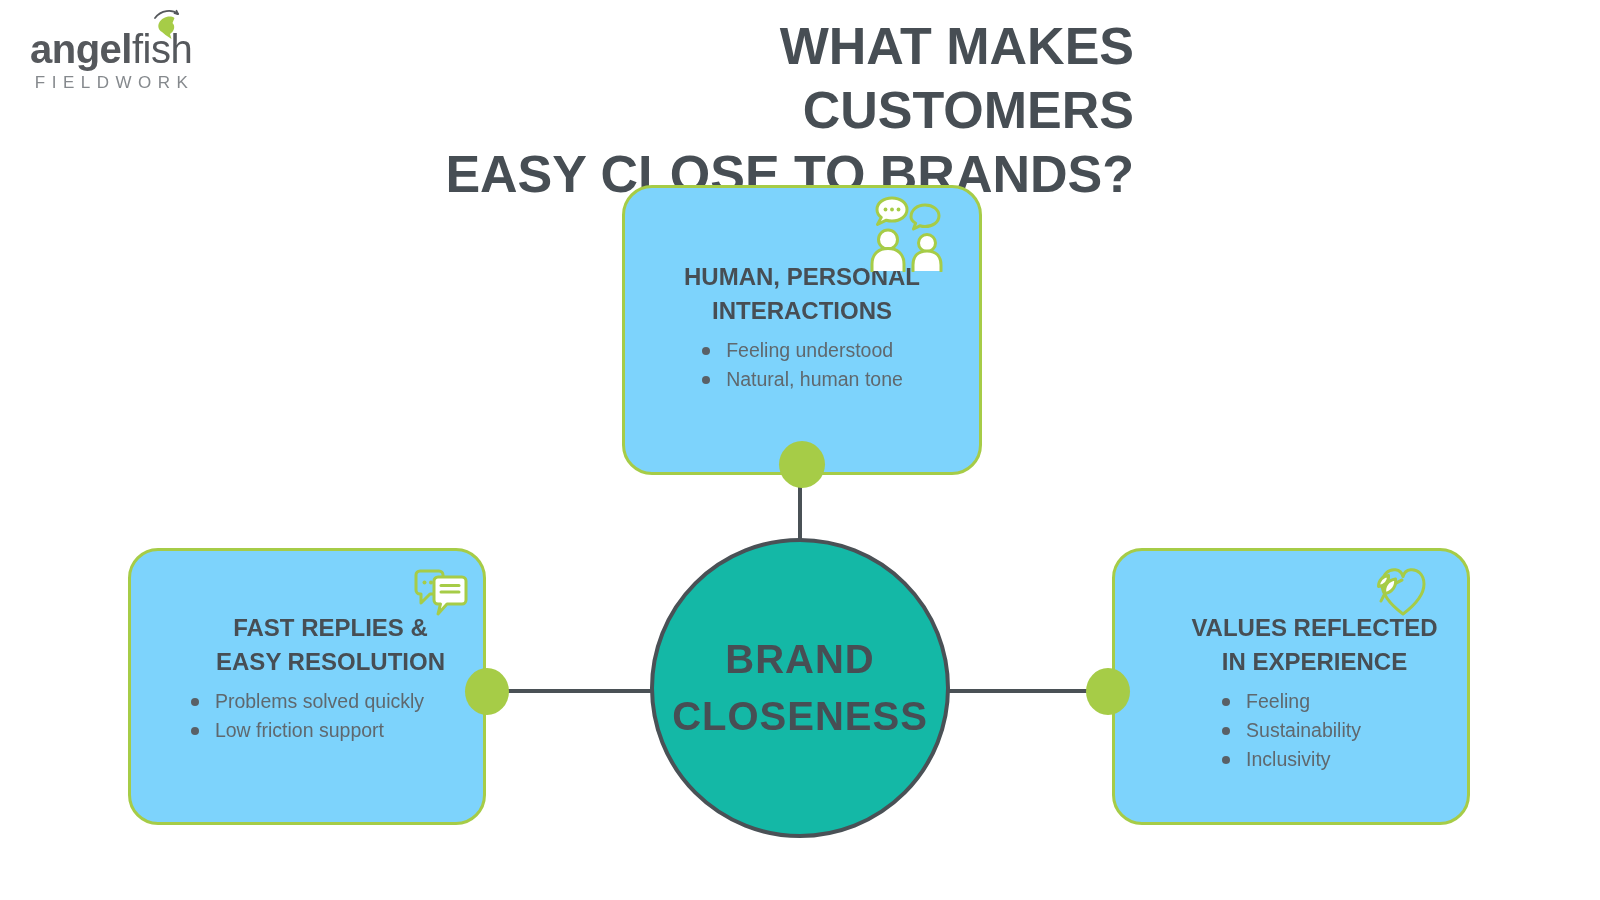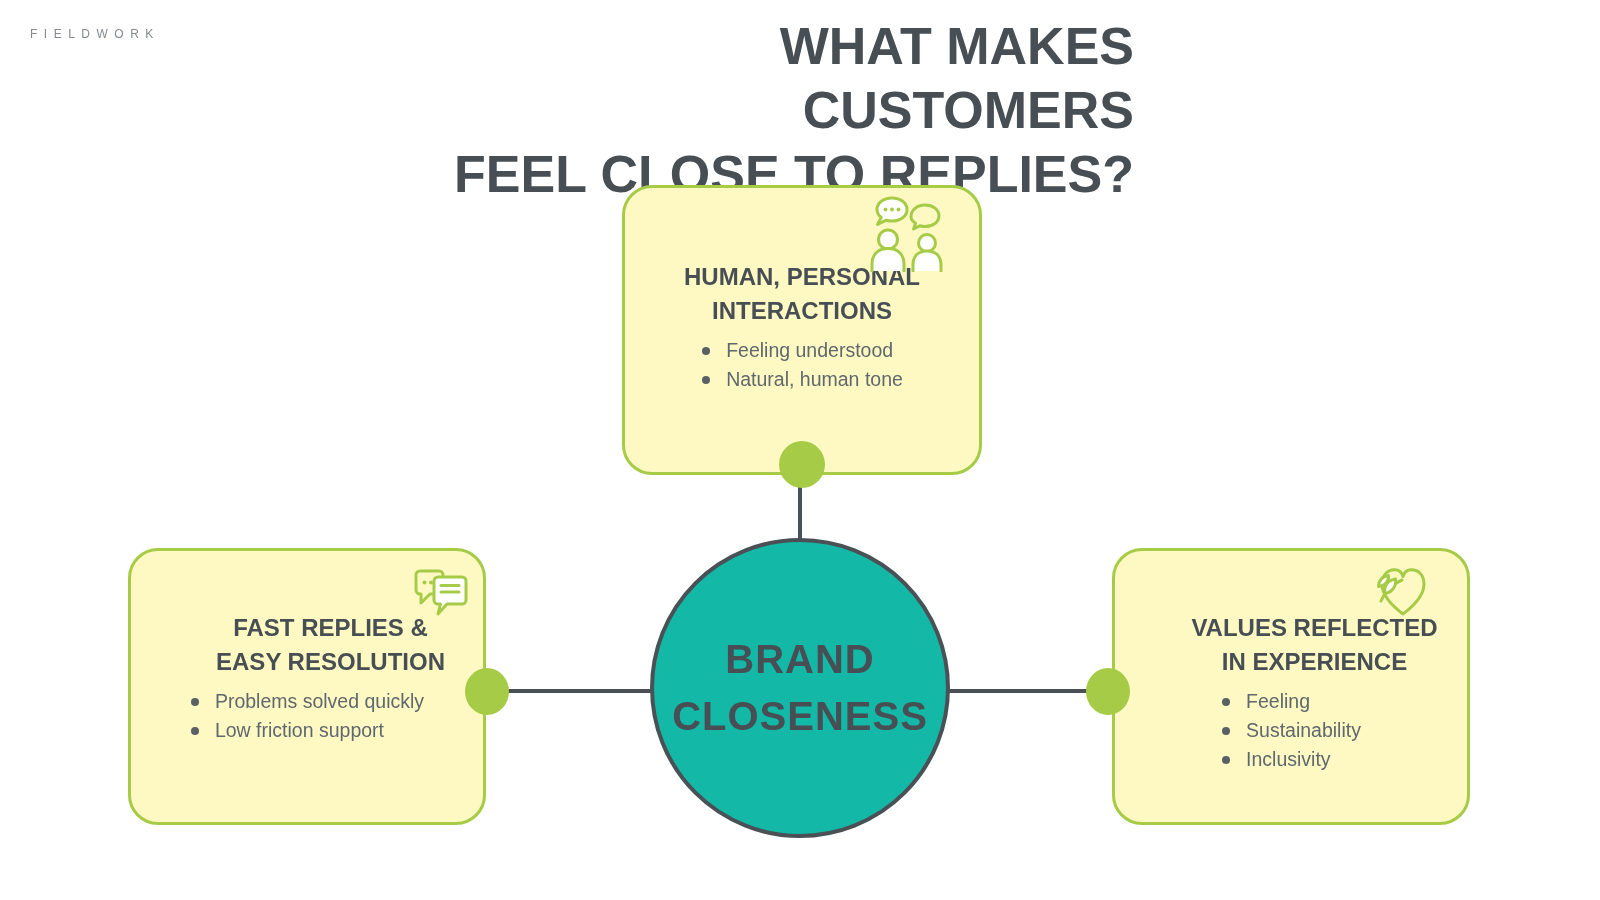--- a/index.html
+++ b/index.html
@@ -17,41 +17,41 @@
     font-family:"Liberation Sans", sans-serif;overflow:hidden;
   }
 
   
   .logo{position:absolute;left:30px;top:26px;}
   .logo-row{position:relative;display:inline-block;white-space:nowrap;
     font-size:40px;color:var(--logo-dark);letter-spacing:-0.5px;line-height:46px;}
   .logo-angel{font-weight:700;}
   .logo-fish{font-weight:400;}
   .logo-mark{position:absolute;left:116px;top:-18px;}
-  .logo-fieldwork{font-size:12px;letter-spacing:6.5px;color:var(--logo-light);
-    text-align:left;margin-top:1px;margin-right:-7px;}
+  .logo-fieldwork{font-size:17px;letter-spacing:6.5px;color:var(--logo-light);
+    text-align:center;margin-top:1px;margin-right:-7px;}
 
   
   .title{position:absolute;left:434px;top:14px;width:700px;text-align:right;
     font-weight:700;font-size:52px;line-height:64px;color:var(--heading);}
 
   
   .line{position:absolute;background:var(--dark-line);z-index:1;}
   .line-v{left:798px;top:466px;width:4px;height:76px;}
   .line-h-left{left:486px;top:689px;width:166px;height:4px;}
   .line-h-right{left:948px;top:689px;width:166px;height:4px;}
 
   
   .dot{position:absolute;background:var(--green);border-radius:50%;z-index:3;}
   .dot-top{left:779px;top:441px;width:46px;height:47px;}
   .dot-left{left:465px;top:668px;width:44px;height:47px;}
   .dot-right{left:1086px;top:668px;width:44px;height:47px;}
 
   
-  .card{position:absolute;background:#fef9c3;border:3px solid var(--green);
+  .card{position:absolute;background:#7dd3fc;border:3px solid var(--green);
     border-radius:30px;box-sizing:border-box;z-index:2;}
   .card-top{left:622px;top:185px;width:360px;height:290px;}
   .card-left{left:128px;top:548px;width:358px;height:277px;}
   .card-right{left:1112px;top:548px;width:358px;height:277px;}
   .card-icon{position:absolute;}
   .card-top .card-icon{top:8px;right:26px;}
   .card-left .card-icon{top:13px;right:12px;}
   .card-right .card-icon{top:8px;right:33px;}
   .card-heading{text-align:center;font-weight:700;font-size:24px;line-height:34px;
     color:var(--heading);}
@@ -75,26 +75,34 @@
   .sgw{stroke:var(--green);fill:#ffffff;stroke-width:3;stroke-linecap:round;stroke-linejoin:round;}
   .gf{fill:var(--green);stroke:none;}
   .sd{stroke:var(--logo-dark);fill:none;stroke-width:1.8;stroke-linecap:round;}
 </style>
 </head>
 <body>
 
 <div class="canvas">
 
   <div class="logo">
+    <div class="logo-row">
+      <span class="logo-angel">angel</span><span class="logo-fish">fish</span>
+      <svg class="logo-mark" width="40" height="34" viewBox="0 0 40 34">
+        <path class="sd" d="M9,10 C15,2 26,1 32,6"></path>
+        <path class="sd" d="M32,6 L28.5,5.2 M32,6 L30.5,2.8"></path>
+        <path class="gf" d="M13,15 C16,9 24,7 28.5,10 L26.5,15 C29.5,18 28.5,23 24,26 L25.5,31 L19.5,27 L16,24 C12.5,22 11.5,18.5 13,15 Z"></path>
+      </svg>
+    </div>
     <div class="logo-fieldwork">FIELDWORK</div>
   </div>
 
   <div class="title">
     <div>WHAT MAKES CUSTOMERS</div>
-    <div>FEEL CLOSE TO REPLIES?</div>
+    <div>EASY CLOSE TO BRANDS?</div>
   </div>
 
   <div class="line line-v"></div>
   <div class="line line-h-left"></div>
   <div class="line line-h-right"></div>
 
   <div class="card card-top">
     <svg class="card-icon" width="90" height="76" viewBox="0 0 90 76">
       <path class="sg" d="M48,21 C48,14 54,9 62,9 C70,9 76,13.6 76,19.8 C76,26 70,30.6 62,30.6 C60.2,30.6 58.4,30.3 56.8,29.8 L50.5,33 L52.6,27.2 C49.8,25.4 48,23.4 48,21 Z"></path>
       <path class="sgw" d="M44,13.5 C44,20 37.5,25 29,25 C27,25 25,24.7 23.3,24.2 L14.5,28.4 L18.3,21.4 C15.6,19.4 14,16.6 14,13.5 C14,7 20.5,2 29,2 C37.5,2 44,7 44,13.5 Z"></path>

